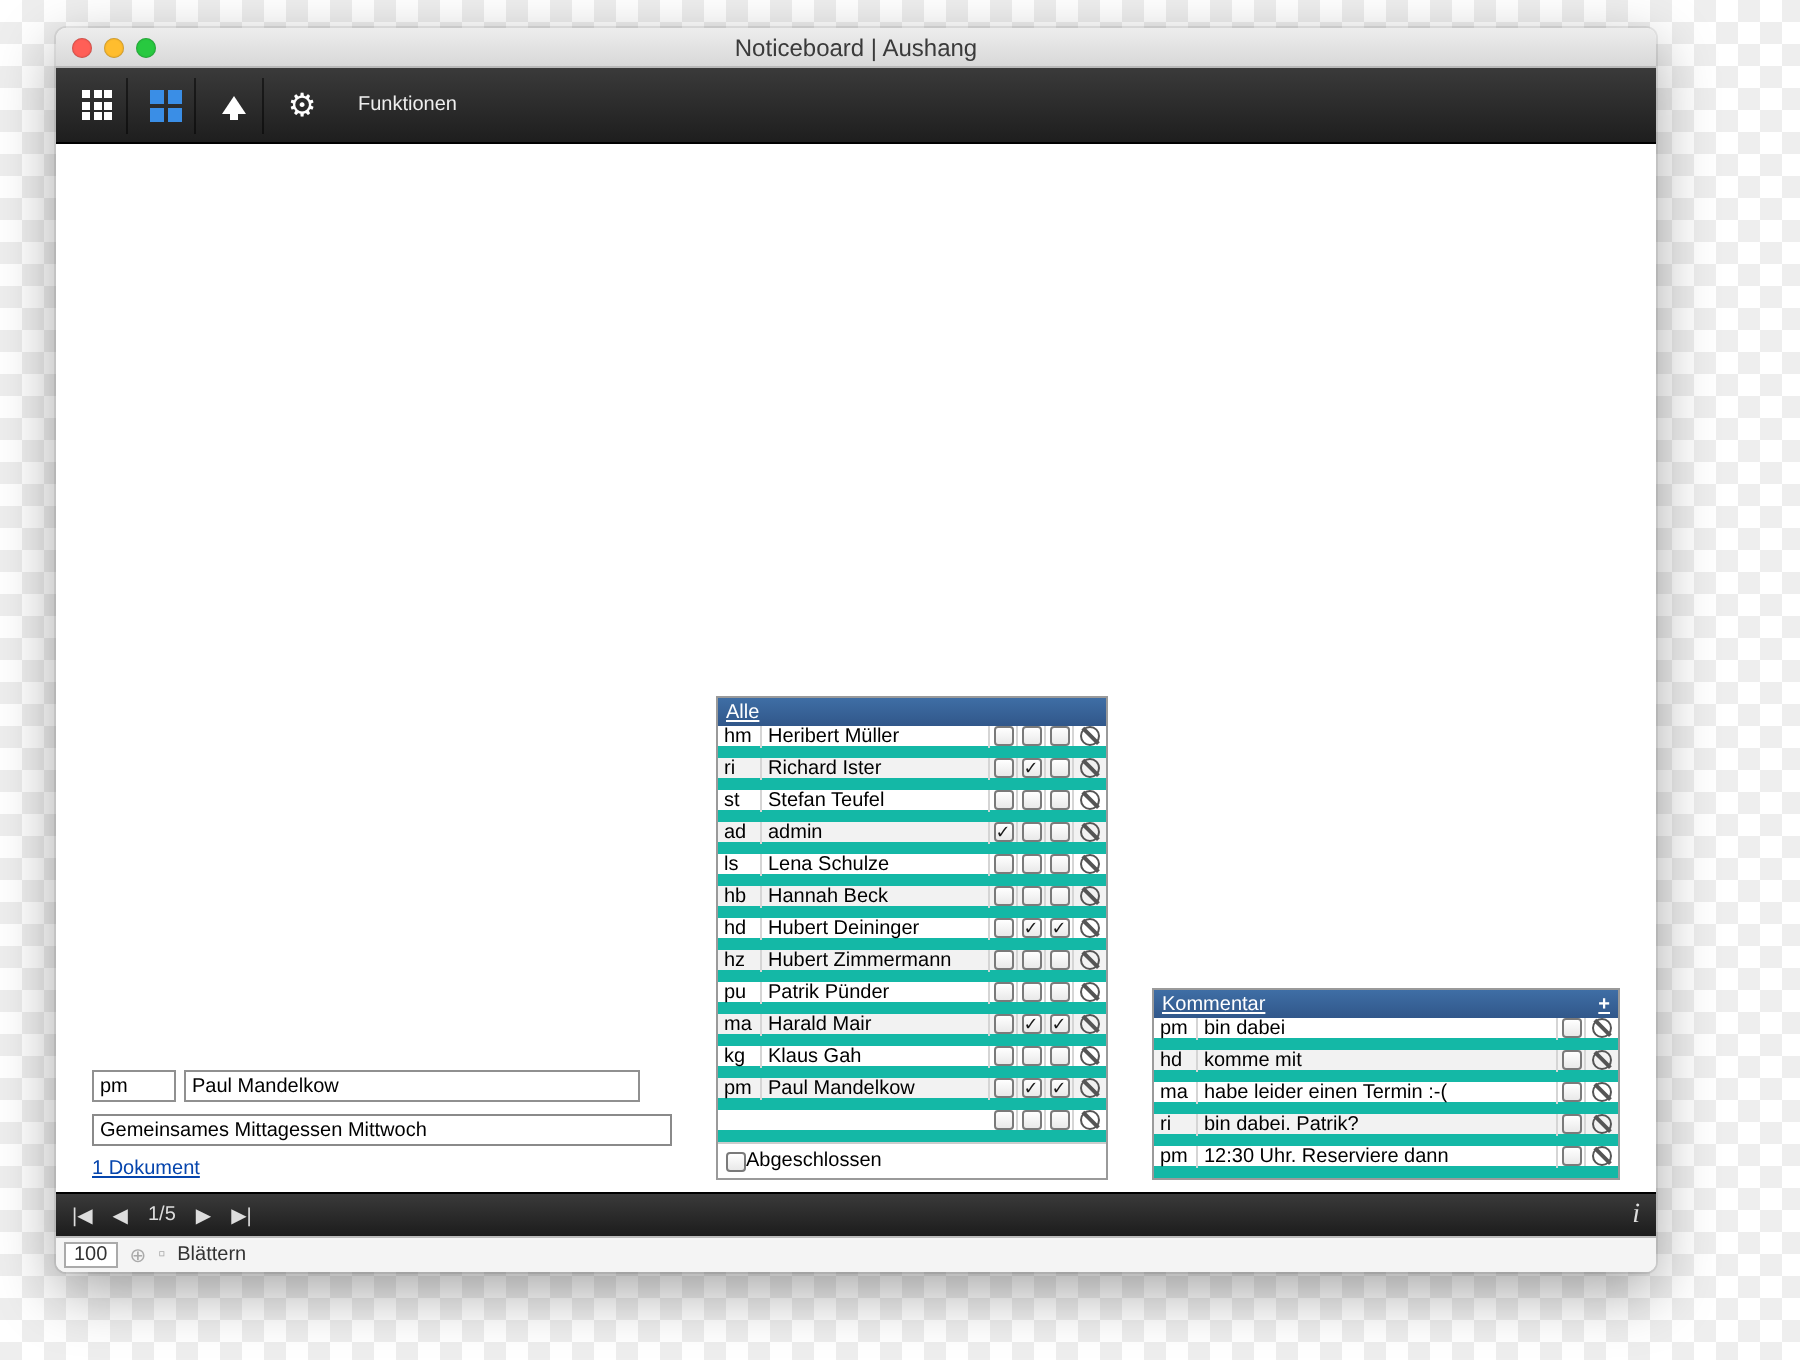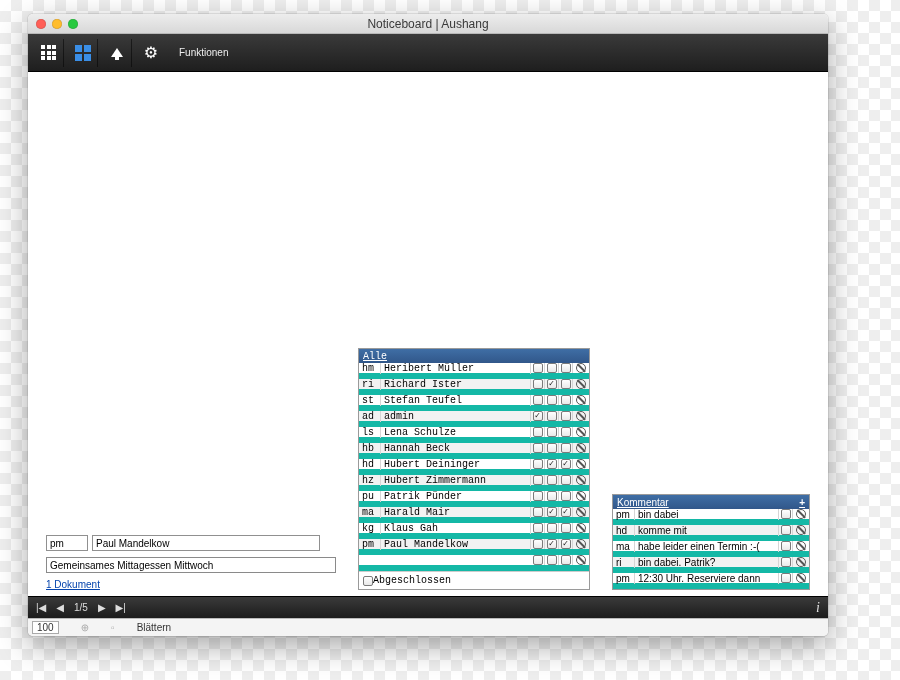--- a/index.html
+++ b/index.html
@@ -65,21 +65,21 @@
   .content {
     flex:1;
     background:#fff;
     padding: 14px 18px 6px 18px;
     display:flex; gap:22px;
     overflow:hidden;
     align-items:flex-end;
   }
   .col { display:flex; flex-direction:column; }
   .col1 { width: 290px; }
-  .col2 { width: 232px; font-family: Liberation Mono, monospace; }
+  .col2 { width: 196px; }
   .col3 { width: 220px; flex:1; }
   .field-row { display:flex; margin-bottom:6px; }
   .field-row .short { width:42px; }
   .field-row input {
     height:16px; border:1px solid #909090; font-size:10px; padding:0 3px;
   }
   .field-row .long { width:228px; margin-left:4px; }
   .subject {
     border:1px solid #8a8a8a; height:16px; font-size:10px; padding:0 3px; width:100%;
     background:#fff;
@@ -142,21 +142,21 @@
     color:#ddd;
     padding:0 8px;
     justify-content:space-between;
   }
   .navleft{display:flex;align-items:center;gap:10px;}
   .navbtn{cursor:pointer;font-size:10px;}
   .navpage{font-size:10px;}
   .info-i{font-style:italic;font-family:Georgia,serif;font-size:14px;cursor:pointer;}
   .statusbar{
     height:18px;border-top:1px solid #bbb;background:#f4f4f4;
-    display:flex;align-items:center;gap:22px;padding:0 4px;font-size:10px;color:#333;
+    display:flex;align-items:center;gap:6px;padding:0 4px;font-size:10px;color:#333;
   }
   .statusbar .sep{color:#aaa;}
   .statusbar .zoom{border:1px solid #aaa;padding:0 4px;background:#fff;}
 </style>
 </head>
 <body>
 
 <div class="checker"></div>
 
 <div class="window">

